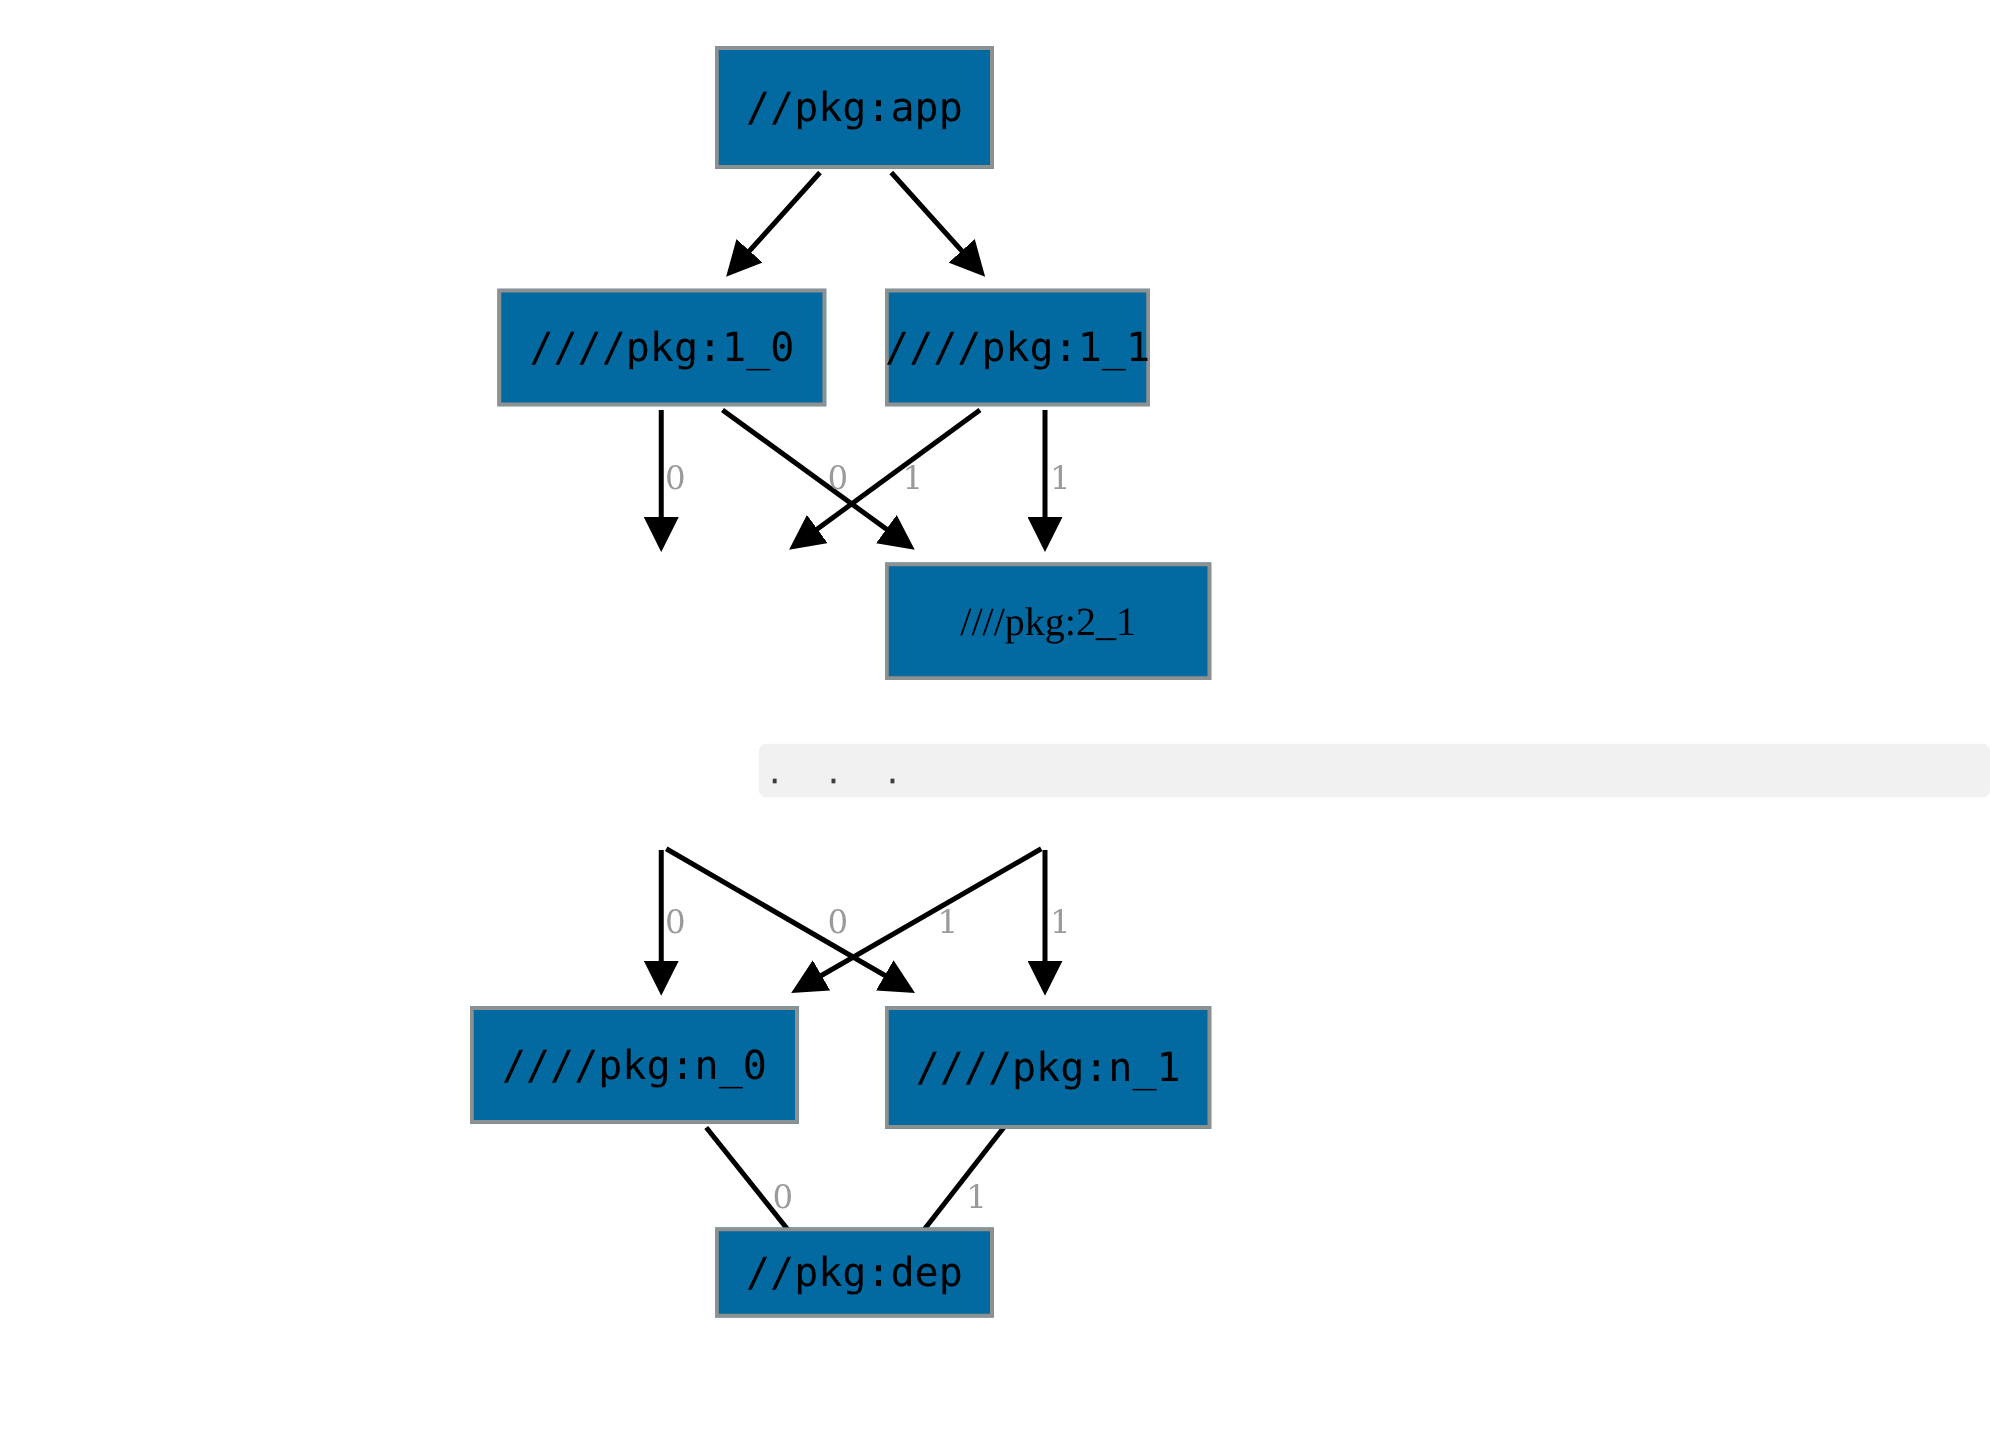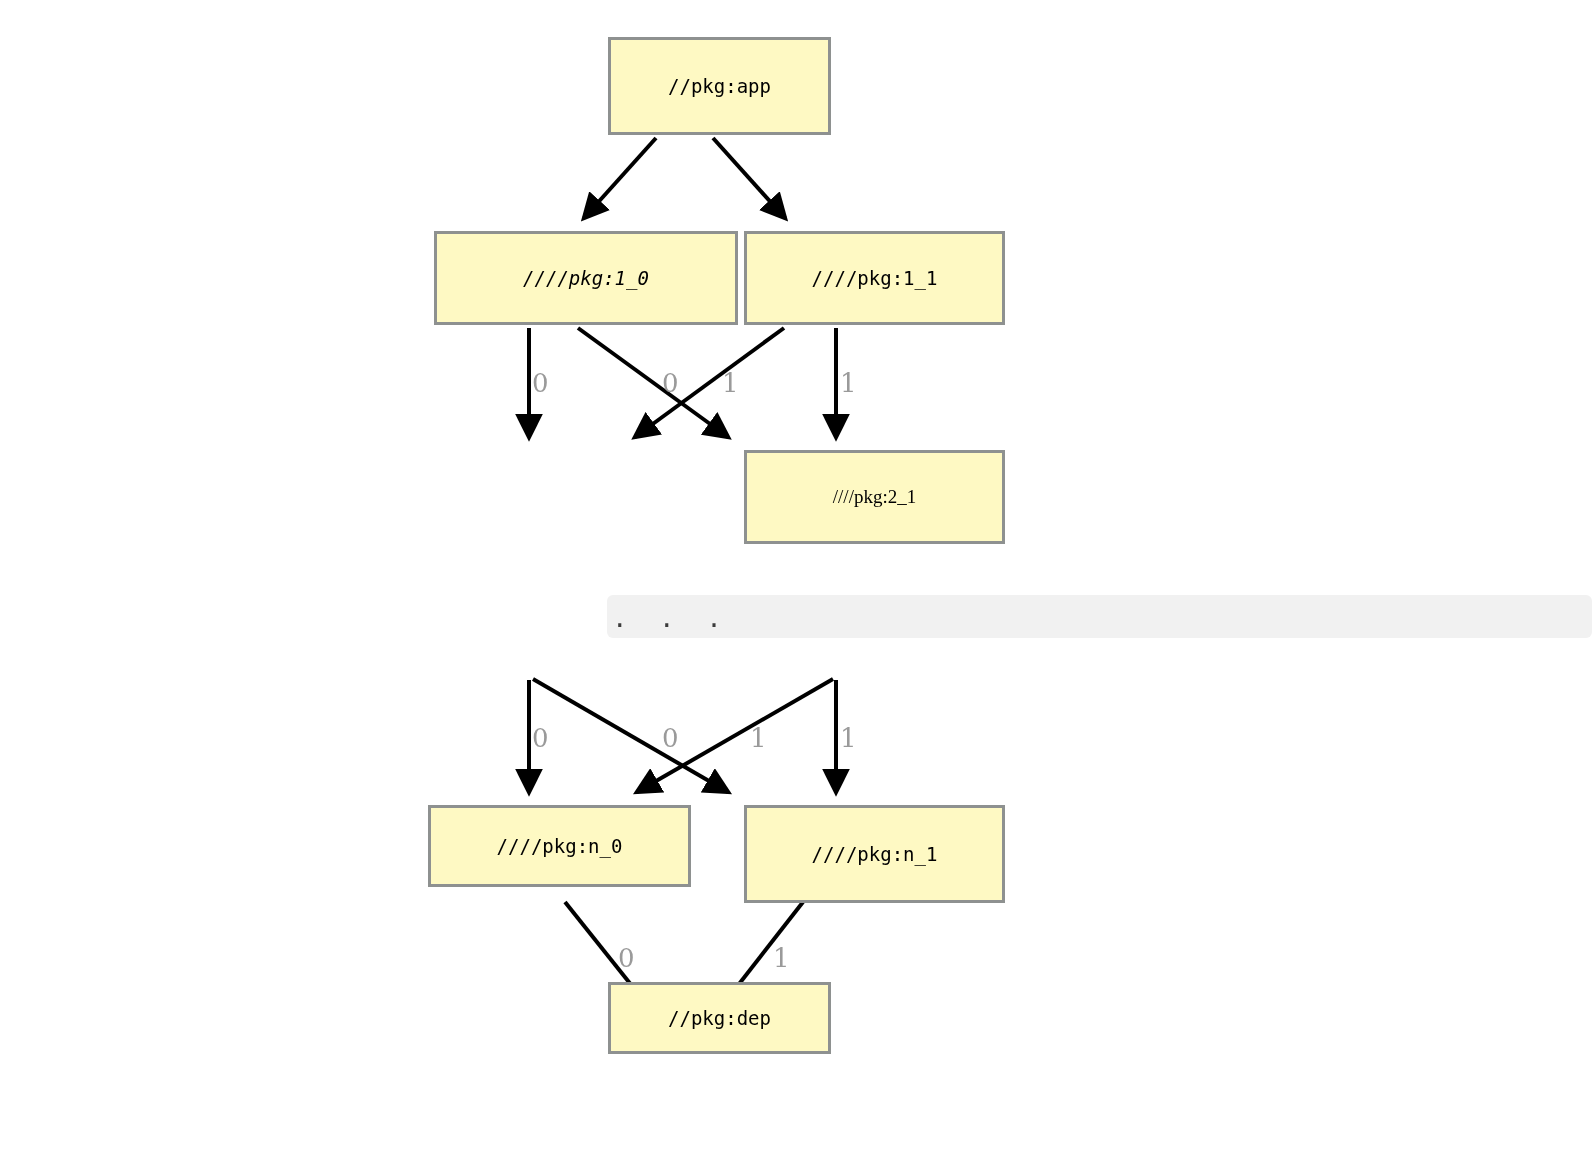--- a/index.html
+++ b/index.html
@@ -21,32 +21,31 @@
   svg.graph-layer {
     position: absolute;
     left: 0;
     top: 0;
     width: 1592px;
     height: 1162px;
   }
   .node-box {
     position: absolute;
     box-sizing: border-box;
-    background: #fef9c3;
+    background: #0369a1;
     border: 3px solid #8e9190;
     display: flex;
     align-items: center;
     justify-content: center;
     color: #000000;
     font-family: "DejaVu Sans Mono", "Liberation Mono", monospace;
-    font-size: 19px;
+    font-size: 32px;
     letter-spacing: 0px;
     white-space: nowrap;
     user-select: none;
-    margin-left: 36px;
   }
   .node-label {
     pointer-events: none;
   }
   .edge-label {
     position: absolute;
     color: #9a9a9a;
     font-family: "DejaVu Serif", "Liberation Serif", serif;
     font-size: 26px;
     line-height: 1;
@@ -126,34 +125,34 @@
 
     <g>
       <path d="M 803 902 L 718 1011" stroke="#000000" stroke-width="4" fill="none" marker-end="url(#arrow)"></path>
     </g>
   </svg>
 
   <div class="node-box" style="left:572px; top:37px; width:223px; height:98px;">
     <span class="node-label">//pkg:app</span>
   </div>
 
-  <div class="node-box" style="left:398px; top:231px; width:304px; height:94px;font-style:italic;">
+  <div class="node-box" style="left:398px; top:231px; width:263px; height:94px;">
     <span class="node-label">////pkg:1_0</span>
   </div>
 
-  <div class="node-box" style="left:708px; top:231px; width:261px; height:94px;">
+  <div class="node-box" style="left:708px; top:231px; width:212px; height:94px;">
     <span class="node-label">////pkg:1_1</span>
   </div>
 
 
   <div class="node-box" style="left:708px; top:450px; width:261px; height:94px;font-family:Liberation Serif, serif;">
     <span class="node-label">////pkg:2_1</span>
   </div>
 
-  <div class="node-box" style="left:392px; top:805px; width:263px; height:82px;text-align:right;">
+  <div class="node-box" style="left:376px; top:805px; width:263px; height:94px;text-align:right;">
     <span class="node-label">////pkg:n_0</span>
   </div>
 
   <div class="node-box" style="left:708px; top:805px; width:261px; height:98px;">
     <span class="node-label">////pkg:n_1</span>
   </div>
 
   <div class="node-box" style="left:572px; top:982px; width:223px; height:72px;">
     <span class="node-label">//pkg:dep</span>
   </div>

